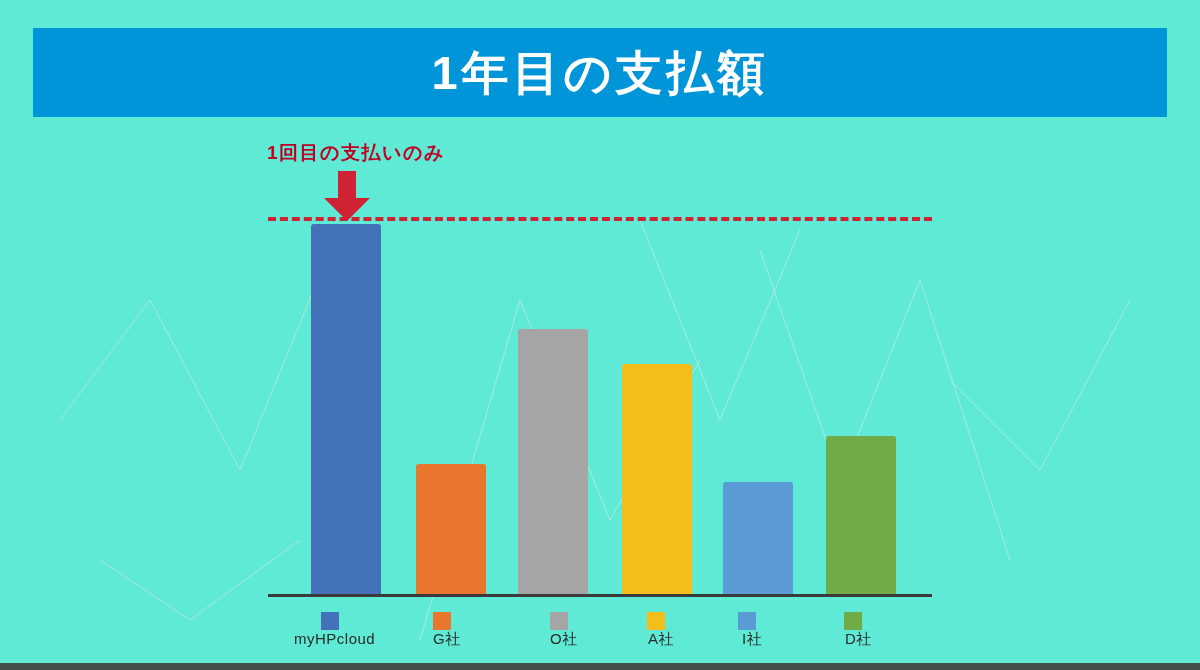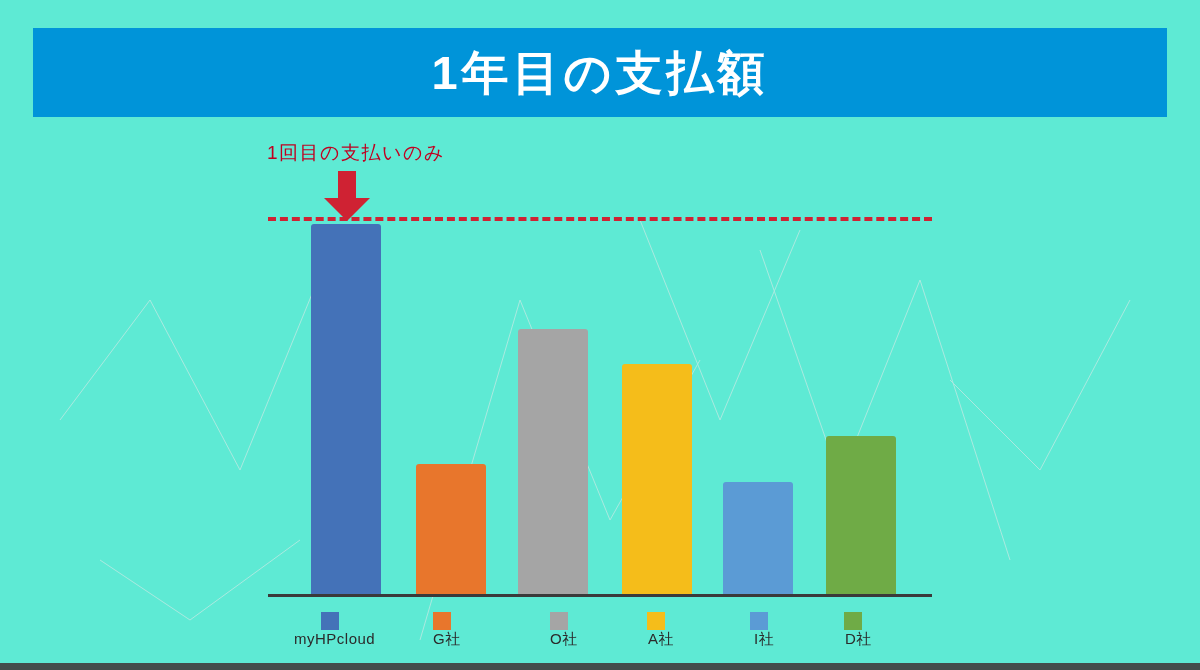--- a/index.html
+++ b/index.html
@@ -56,21 +56,21 @@
     white-space: nowrap;
   }
 
   
   #annotation-label {
     position: absolute;
     left: 267px;
     top: 140px;
     color: #c00020;
     font-size: 19px;
-    font-weight: normal;
+    font-weight: bold;
     letter-spacing: 1.5px;
     white-space: nowrap;
   }
   #annotation-arrow {
     position: absolute;
     left: 324px;
     top: 171px;
     width: 46px;
     height: 50px;
   }
@@ -194,21 +194,21 @@
         <span class="legend-label">G社</span>
       </div>
       <div class="legend-item" style="left: 272px;">
         <span class="legend-swatch" style="background: rgb(165, 165, 165);"></span>
         <span class="legend-label">O社</span>
       </div>
       <div class="legend-item" style="left: 370px;">
         <span class="legend-swatch" style="background: rgb(245, 189, 26);"></span>
         <span class="legend-label">A社</span>
       </div>
-      <div class="legend-item" style="left: 476px;">
+      <div class="legend-item" style="left: 464px;">
         <span class="legend-swatch" style="background: rgb(91, 155, 213);"></span>
         <span class="legend-label">I社</span>
       </div>
       <div class="legend-item" style="left: 567px; text-align: center;">
         <span class="legend-swatch" style="background: rgb(111, 171, 70);"></span>
         <span class="legend-label">D社</span>
       </div>
     </div>
 
   <div id="bottom-bar" style="background: rgb(67, 77, 75);"></div>

